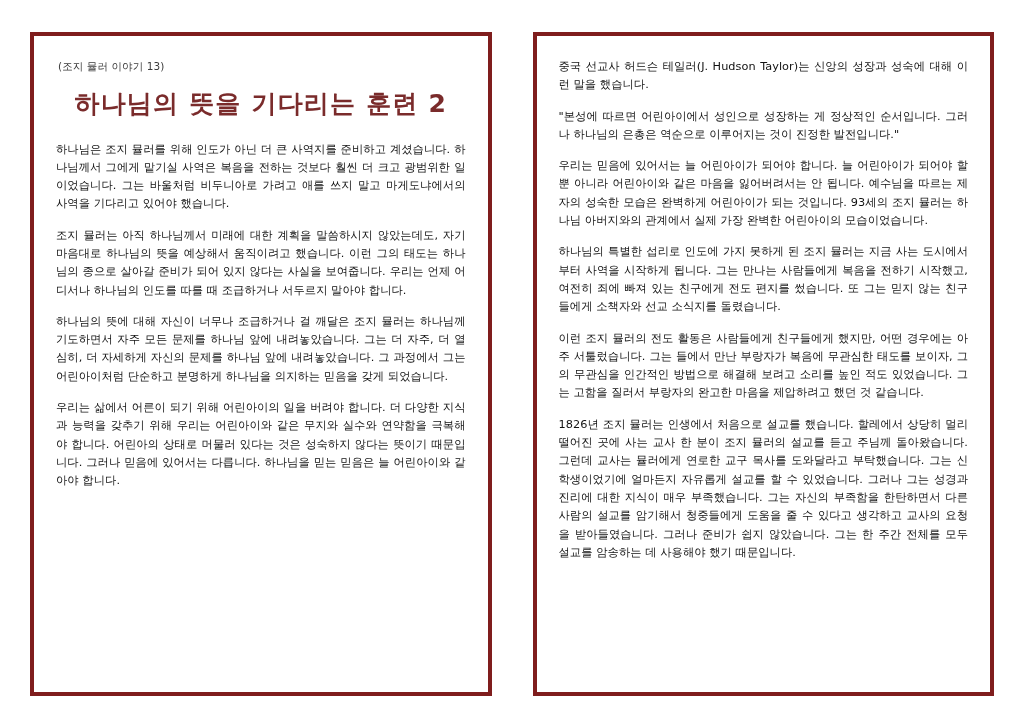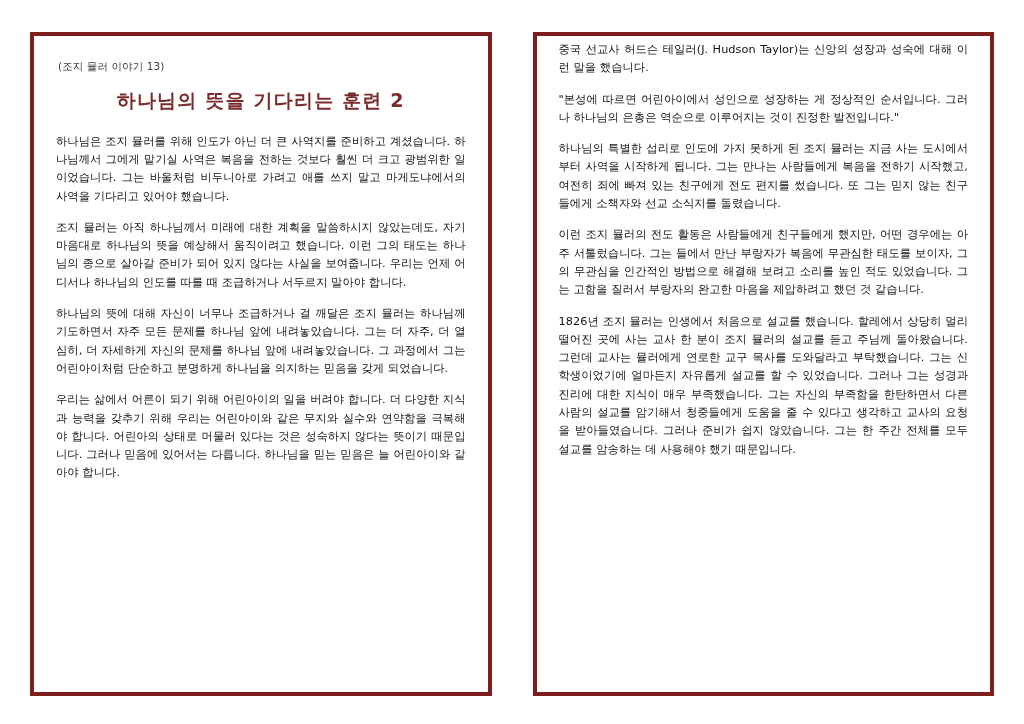--- a/index.html
+++ b/index.html
@@ -30,32 +30,32 @@
     height: 664px;
     border: 4px solid #7f1d1d;
     background: #ffffff;
     padding: 20px 22px 18px 22px;
     overflow: hidden;
   }
   .column.left {
     padding-top: 24px;
   }
   .column.right {
-    padding-top: 5px;
+    padding-top: 22px;
     margin-left: 41px;
   }
   .series-label {
     font-size: 10.5px;
     color: #3c3c3c;
     margin: 0 0 14px 2px;
     letter-spacing: 0.1px;
   }
   .doc-title {
     font-family: "DejaVu Sans", "Liberation Sans", sans-serif;
-    font-size: 19px;
+    font-size: 25px;
     font-weight: bold;
     color: #7a2b2b;
     text-align: center;
     margin: 0 0 20px 0;
     letter-spacing: 1.2px;
     line-height: 1.3;
   }
   .para {
     font-size: 11.3px;
     line-height: 1.62;
@@ -83,18 +83,19 @@
     <h1 class="doc-title">하나님의 뜻을 기다리는 훈련 2</h1>
     <p class="para">하나님은 조지 뮬러를 위해 인도가 아닌 더 큰 사역지를 준비하고 계셨습니다. 하나님께서 그에게 맡기실 사역은 복음을 전하는 것보다 훨씬 더 크고 광범위한 일이었습니다. 그는 바울처럼 비두니아로 가려고 애를 쓰지 말고 마게도냐에서의 사역을 기다리고 있어야 했습니다.</p>
     <p class="para">조지 뮬러는 아직 하나님께서 미래에 대한 계획을 말씀하시지 않았는데도, 자기 마음대로 하나님의 뜻을 예상해서 움직이려고 했습니다. 이런 그의 태도는 하나님의 종으로 살아갈 준비가 되어 있지 않다는 사실을 보여줍니다. 우리는 언제 어디서나 하나님의 인도를 따를 때 조급하거나 서두르지 말아야 합니다.</p>
     <p class="para">하나님의 뜻에 대해 자신이 너무나 조급하거나 걸 깨달은 조지 뮬러는 하나님께 기도하면서 자주 모든 문제를 하나님 앞에 내려놓았습니다. 그는 더 자주, 더 열심히, 더 자세하게 자신의 문제를 하나님 앞에 내려놓았습니다. 그 과정에서 그는 어린아이처럼 단순하고 분명하게 하나님을 의지하는 믿음을 갖게 되었습니다.</p>
     <p class="para">우리는 삶에서 어른이 되기 위해 어린아이의 일을 버려야 합니다. 더 다양한 지식과 능력을 갖추기 위해 우리는 어린아이와 같은 무지와 실수와 연약함을 극복해야 합니다. 어린아의 상태로 머물러 있다는 것은 성숙하지 않다는 뜻이기 때문입니다. 그러나 믿음에 있어서는 다릅니다. 하나님을 믿는 믿음은 늘 어린아이와 같아야 합니다.</p>
   </div>
 
   <div class="column right">
     <p class="para">중국 선교사 허드슨 테일러(J. Hudson Taylor)는 신앙의 성장과 성숙에 대해 이런 말을 했습니다.</p>
     <p class="para">"본성에 따르면 어린아이에서 성인으로 성장하는 게 정상적인 순서입니다. 그러나 하나님의 은총은 역순으로 이루어지는 것이 진정한 발전입니다."</p>
+    <p class="para">우리는 믿음에 있어서는 늘 어린아이가 되어야 합니다. 늘 어린아이가 되어야 할 뿐 아니라 어린아이와 같은 마음을 잃어버려서는 안 됩니다. 예수님을 따르는 제자의 성숙한 모습은 완벽하게 어린아이가 되는 것입니다. 93세의 조지 뮬러는 하나님 아버지와의 관계에서 실제 가장 완벽한 어린아이의 모습이었습니다.</p>
     <p class="para">하나님의 특별한 섭리로 인도에 가지 못하게 된 조지 뮬러는 지금 사는 도시에서부터 사역을 시작하게 됩니다. 그는 만나는 사람들에게 복음을 전하기 시작했고, 여전히 죄에 빠져 있는 친구에게 전도 편지를 썼습니다. 또 그는 믿지 않는 친구들에게 소책자와 선교 소식지를 돌렸습니다.</p>
     <p class="para">이런 조지 뮬러의 전도 활동은 사람들에게 친구들에게 했지만, 어떤 경우에는 아주 서툴렀습니다. 그는 들에서 만난 부랑자가 복음에 무관심한 태도를 보이자, 그의 무관심을 인간적인 방법으로 해결해 보려고 소리를 높인 적도 있었습니다. 그는 고함을 질러서 부랑자의 완고한 마음을 제압하려고 했던 것 같습니다.</p>
     <p class="para">1826년 조지 뮬러는 인생에서 처음으로 설교를 했습니다. 할레에서 상당히 멀리 떨어진 곳에 사는 교사 한 분이 조지 뮬러의 설교를 듣고 주님께 돌아왔습니다. 그런데 교사는 뮬러에게 연로한 교구 목사를 도와달라고 부탁했습니다. 그는 신학생이었기에 얼마든지 자유롭게 설교를 할 수 있었습니다. 그러나 그는 성경과 진리에 대한 지식이 매우 부족했습니다. 그는 자신의 부족함을 한탄하면서 다른 사람의 설교를 암기해서 청중들에게 도움을 줄 수 있다고 생각하고 교사의 요청을 받아들였습니다. 그러나 준비가 쉽지 않았습니다. 그는 한 주간 전체를 모두 설교를 암송하는 데 사용해야 했기 때문입니다.</p>
   </div>
 
 </div>
 
 </body></html>

